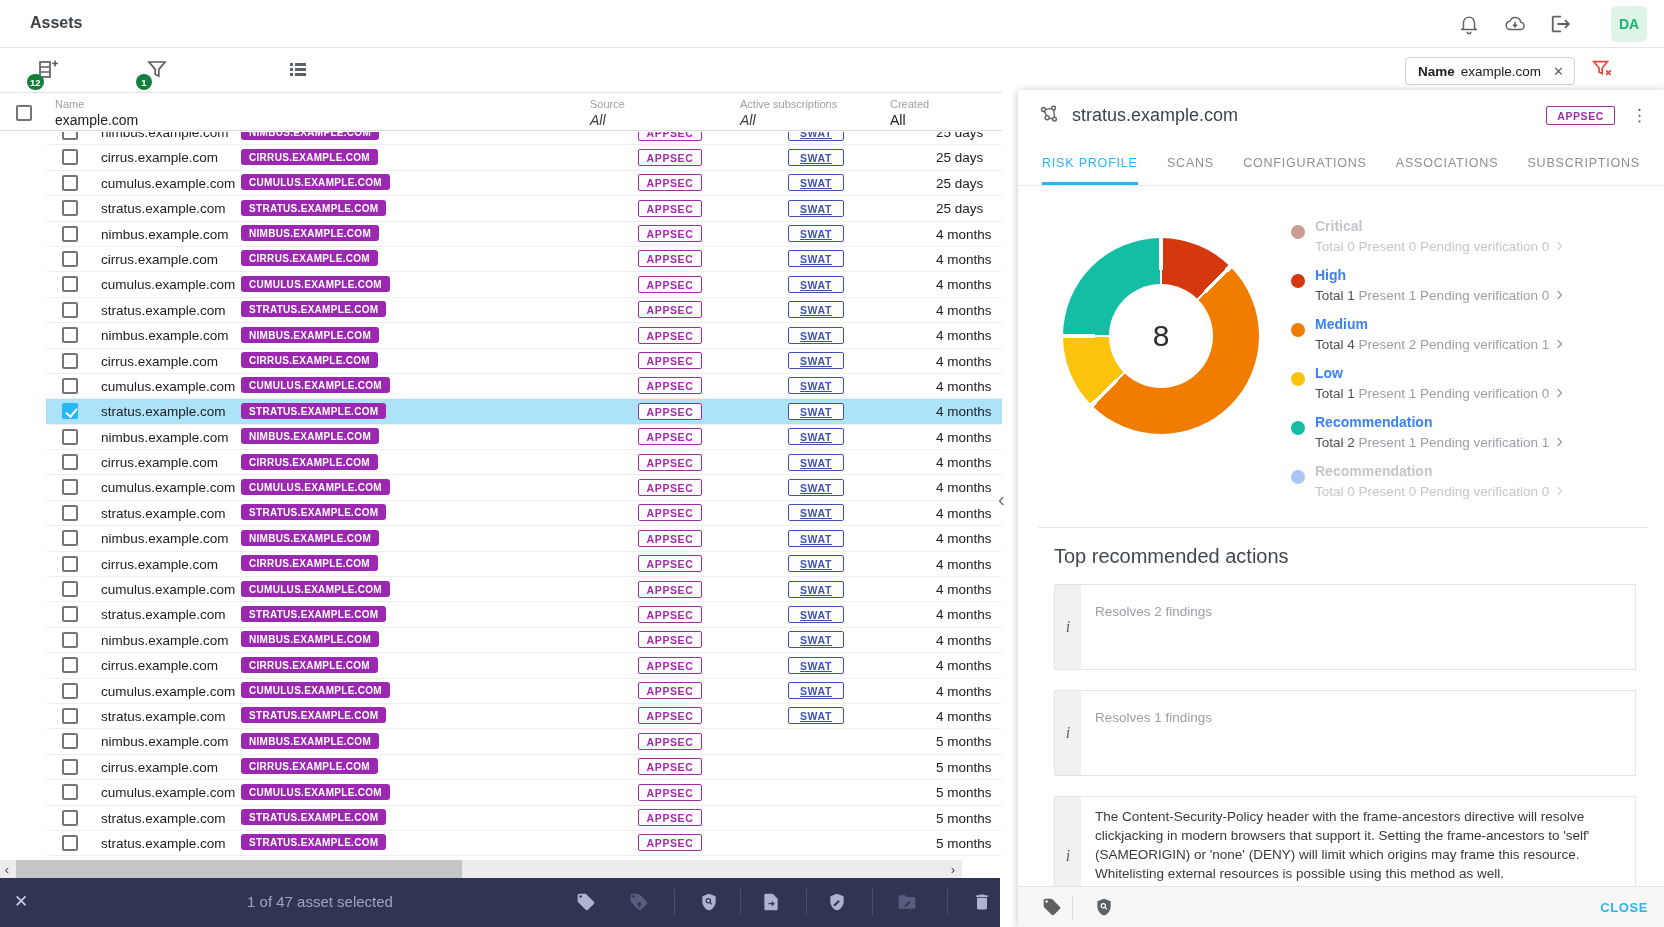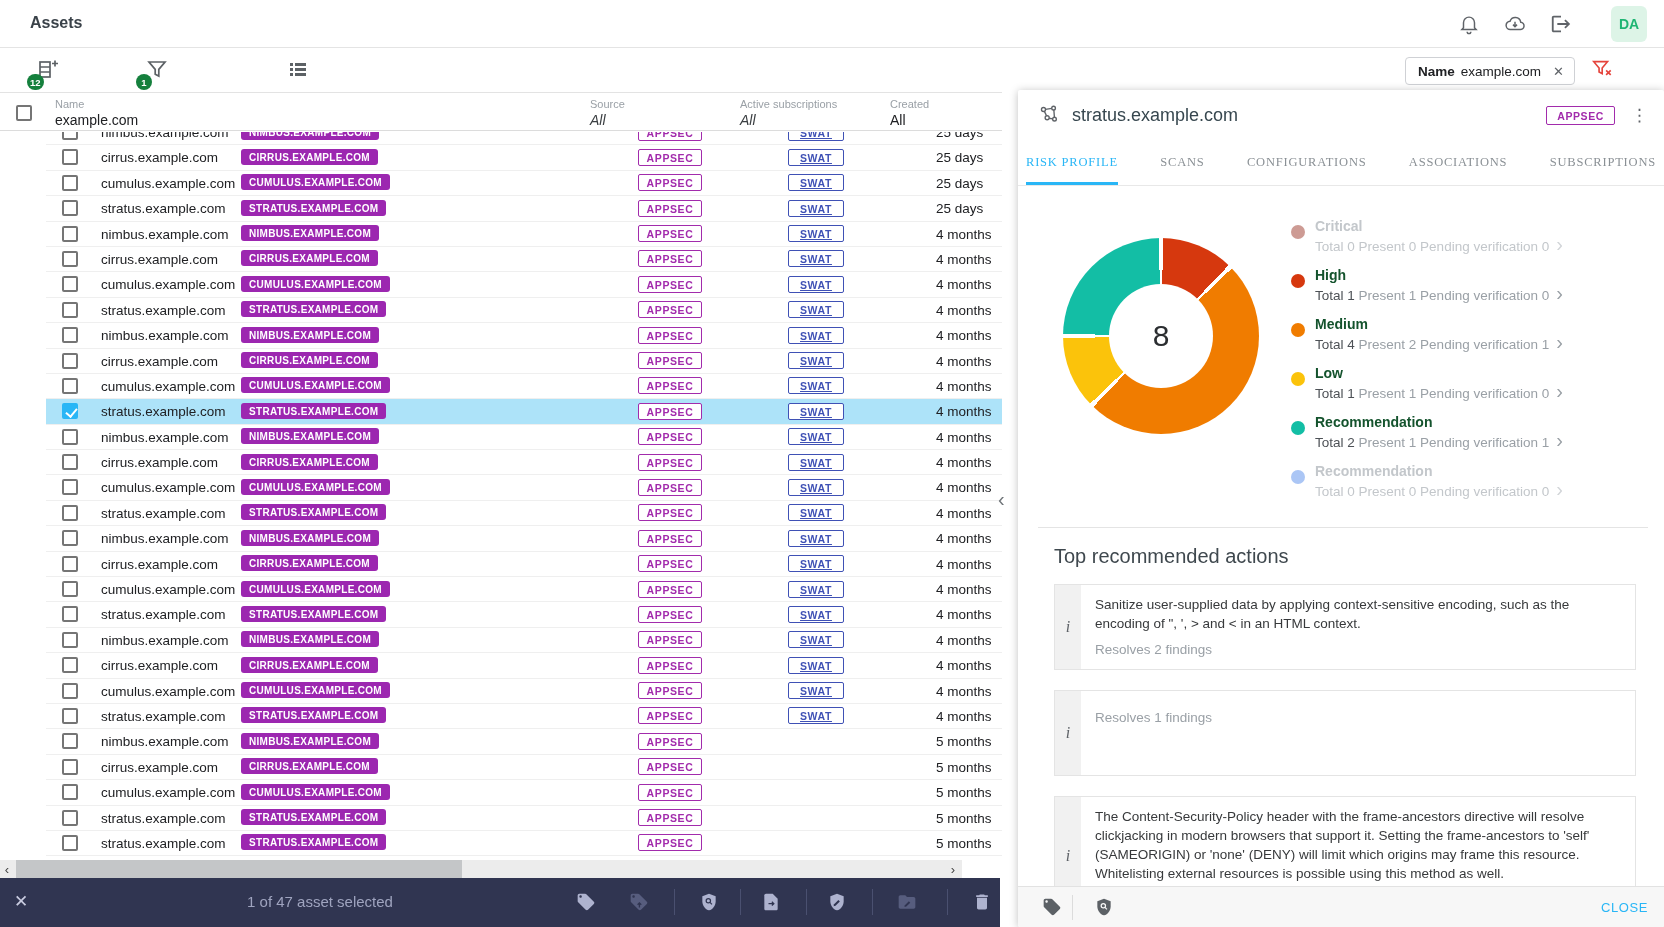--- a/index.html
+++ b/index.html
@@ -63,33 +63,33 @@
   .nb-div { position:absolute; top:11px; width:1px; height:26px; background:#4a5070; }
 
   
   .panel { position:absolute; left:1018px; top:90px; width:646px; height:837px; background:#fff; border-radius:2px; box-shadow:0 1px 8px rgba(0,0,0,.25); overflow:hidden; }
   .panel-header { position:absolute; top:0; left:0; right:0; height:50px; display:flex; align-items:center; padding:0 16px 0 20px; }
   .net-ic { width:22px; height:22px; color:#5f6368; flex:none; }
   .net-ic svg { width:22px; height:22px; }
   .panel-title { margin-left:12px; font-size:18px; color:#37474f; flex:1; }
   .panel-badge { font-size:10.5px; font-weight:700; letter-spacing:.6px; color:#a22bac; border:1px solid #a22bac; border-radius:2px; padding:3px 10px 2px; }
   .kebab { margin-left:16px; font-size:17px; color:#5f6368; cursor:pointer; line-height:1; }
-  .tabs { position:absolute; top:50px; left:0; right:0; height:46px; display:flex; justify-content:space-between; align-items:stretch; padding:0 8px; border-bottom:1px solid #e8e8e8;font-family:Liberation Serif, serif; }
+  .tabs { position:absolute; top:50px; left:0; right:0; height:46px; display:flex; justify-content:space-between; align-items:stretch; padding:0 24px; border-bottom:1px solid #e8e8e8; }
   .tab { display:flex; align-items:center; font-size:12.5px; letter-spacing:.8px; color:#8a9095; cursor:pointer; border-bottom:3px solid transparent; padding-top:3px; }
   .tab.active { color:#29b6f6; border-bottom-color:#29b6f6; }
 
   .donut { position:absolute; left:45px; top:148px; width:196px; height:196px; border-radius:50%; }
   .donut-hole { position:absolute; left:45px; top:148px; width:196px; height:196px; display:flex; align-items:center; justify-content:center; }
   .donut-hole::before { content:""; position:absolute; inset:46px; background:#fff; border-radius:50%; }
   .donut-num { position:relative; font-size:30px; color:#2b2e31; }
 
   .legend { position:absolute; left:273px; top:128px; width:272px; }
   .legend-item { position:relative; height:49px; cursor:pointer; }
   .l-dot { position:absolute; left:0; top:7px; width:14px; height:14px; border-radius:50%; }
-  .l-label { position:absolute; left:24px; top:0; font-size:14px; font-weight:700; color:#14532d; }
+  .l-label { position:absolute; left:24px; top:0; font-size:14px; font-weight:700; color:#3b82f6; }
   .l-stats { position:absolute; left:24px; top:21px; font-size:13.5px; white-space:nowrap; }
   .l-total { color:#4d5156; }
   .l-rest { color:#9aa0a6; }
   .l-chev { position:absolute; right:0; top:16px; font-size:20px; line-height:1; color:#9aa0a6; }
   .legend-item.disabled .l-label, .legend-item.disabled .l-total, .legend-item.disabled .l-rest { color:#c3c7cb; }
   .legend-item.disabled .l-chev { color:#d2d5d8; }
 
   .p-divider { position:absolute; left:20px; right:16px; top:437px; height:1px; background:#e4e4e4; }
   .actions-title { position:absolute; left:36px; top:455px; font-size:20px; color:#3f484e; }
 
@@ -100,21 +100,21 @@
   .card-strip { width:26px; background:#f1f1f1; display:flex; align-items:center; justify-content:center; flex:none; }
   .i-glyph { font-family:"Liberation Serif", serif; font-style:italic; font-size:16px; color:#5f6368; }
   .card-body { padding:10px 14px; overflow:hidden; }
   .card-text { font-size:13.5px; line-height:19px; color:#37393b; }
   .card-resolves { margin-top:9px; font-size:13.5px; color:#9aa0a6; }
 
   .panel-bottom { position:absolute; left:0; right:0; top:796px; height:41px; background:#f7f7f7; border-top:1px solid #e2e2e2; --cut:#f7f7f7; }
   .pb-ic { position:absolute; top:10px; width:20px; height:20px; color:#5c6166; cursor:pointer; }
   .pb-ic svg { width:20px; height:20px; }
   .pb-div { position:absolute; left:54px; top:8px; width:1px; height:25px; background:#dcdcdc; }
-  .close-btn { position:absolute; right:16px; top:13px; font-size:13px; font-weight:400; letter-spacing:.6px; color:#29b6f6; cursor:pointer; }
+  .close-btn { position:absolute; right:16px; top:13px; font-size:13px; font-weight:700; letter-spacing:.6px; color:#29b6f6; cursor:pointer; }
 
   .collapse-chev { position:absolute; left:998px; top:488px; font-size:20px; color:#6f7478; cursor:pointer; }
 </style>
 </head>
 <body>
 
 <div class="app">
 
   <header class="topbar">
     <div class="page-title">Assets</div>
@@ -556,21 +556,20 @@
       </div>
 
     <div class="p-divider"></div>
     <div class="actions-title">Top recommended actions</div>
     <div id="cards">
         <div class="card card1">
     <div class="card-strip">
             <span class="i-glyph">i</span>
           </div>
     <div class="card-body">
-      <div class="card-text">Sanitize user-supplied data by applying context-sensitive encoding, such as the encoding of ", ', &gt; and &lt; in an HTML context.</div>
       <div class="card-resolves">Resolves 2 findings</div>
     </div>
   </div>
         <div class="card card2">
     <div class="card-strip">
             <span class="i-glyph">i</span>
           </div>
     <div class="card-body">
       <div class="card-resolves">Resolves 1 findings</div>
     </div>

